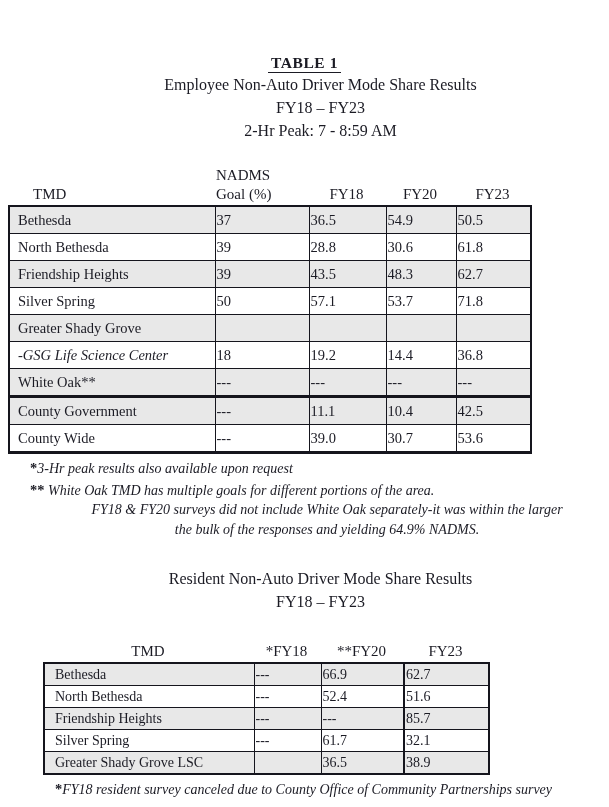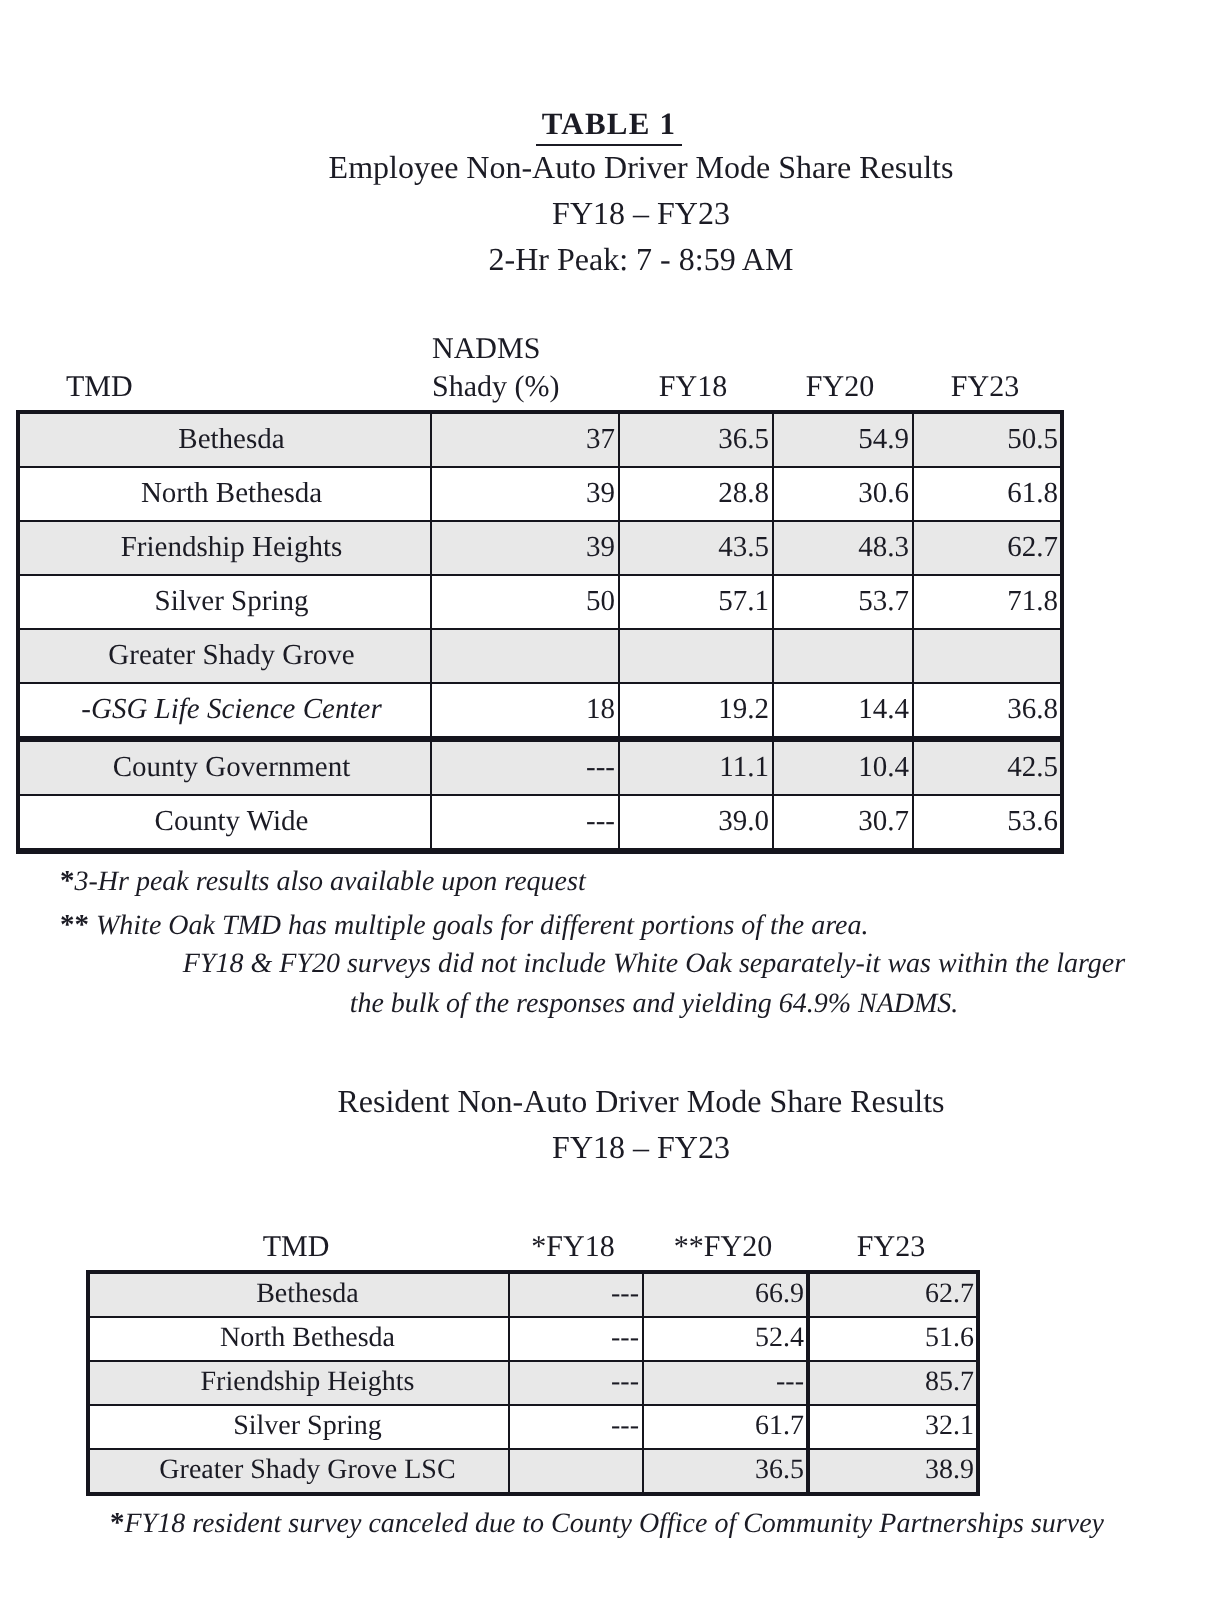--- a/index.html
+++ b/index.html
@@ -27,23 +27,23 @@
   .h-tmd2{text-align:center;}
   .h-goal{padding-left:2px;}
   .h-fy{text-align:center;}
 
   table{border-collapse:collapse;table-layout:fixed;}
   .t1{margin-left:8px;width:522px;border:2px solid #15151d;border-bottom:3px solid #15151d;}
   .t1 td{border:1px solid #15151d;height:24px;font-size:14.5px;overflow:hidden;white-space:nowrap;}
   .t2{margin-left:43px;width:445px;border:2px solid #15151d;}
   .t2 td{border:1px solid #15151d;height:19px;font-size:14px;overflow:hidden;white-space:nowrap;}
   .t2 td:last-child{border-left:2.5px solid #15151d;}
-  td.name{text-align:center;padding-left:8px;}
+  td.name{text-align:left;padding-left:8px;}
   .t2 td.name{padding-left:10px;}
-  td.num{text-align:right;}
+  td.num{text-align:left;}
   td.it{font-style:italic;}
   tbody tr:nth-child(odd) td{background:#e8e8e8;}
   tbody.sec2 tr:first-child td{border-top:3px solid #15151d;}
 
   
   .fnotes{font-style:italic;font-size:14px;}
   .fn1{margin:5px 0 0 30px;line-height:19.5px;}
   .fn2{margin:5px 0 0 55px;line-height:19px;}
   .fn-line{white-space:nowrap;}
   .fn-gap{margin-top:2px;}
@@ -59,21 +59,21 @@
     <div class="tbl-title"><span class="u">TABLE 1</span></div>
     <div class="tbl-sub">Employee Non-Auto Driver Mode Share Results</div>
     <div class="tbl-sub">FY18 – FY23</div>
     <div class="tbl-sub">2-Hr Peak: 7 - 8:59 AM</div>
   </div>
 
   <div class="t-head t1-head">
     <div class="h h-tmd1">TMD</div>
     <div class="h h-goal">
       <div>NADMS</div>
-      <div>Shady (%)</div>
+      <div>Goal (%)</div>
     </div>
     <div class="h h-fy">FY18</div>
     <div class="h h-fy">FY20</div>
     <div class="h h-fy">FY23</div>
   </div>
 
   <table class="t1" id="table1">
     <colgroup>
         <col style="width:206px">
         <col style="width:94px">
@@ -117,20 +117,27 @@
           <td class="num"></td>
           <td class="num"></td>
         </tr>
         <tr>
           <td class="name it">-GSG Life Science Center</td>
           <td class="num">18</td>
           <td class="num">19.2</td>
           <td class="num">14.4</td>
           <td class="num">36.8</td>
         </tr>
+        <tr>
+          <td class="name">White Oak**</td>
+          <td class="num">---</td>
+          <td class="num">---</td>
+          <td class="num">---</td>
+          <td class="num">---</td>
+        </tr>
       </tbody>
       <tbody class="sec2">
         <tr>
           <td class="name">County Government</td>
           <td class="num">---</td>
           <td class="num">11.1</td>
           <td class="num">10.4</td>
           <td class="num">42.5</td>
         </tr>
         <tr>

